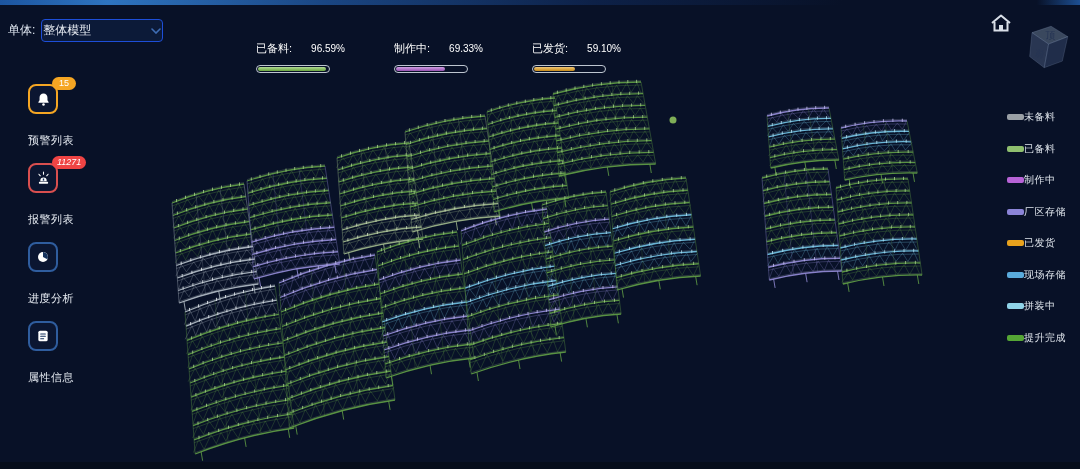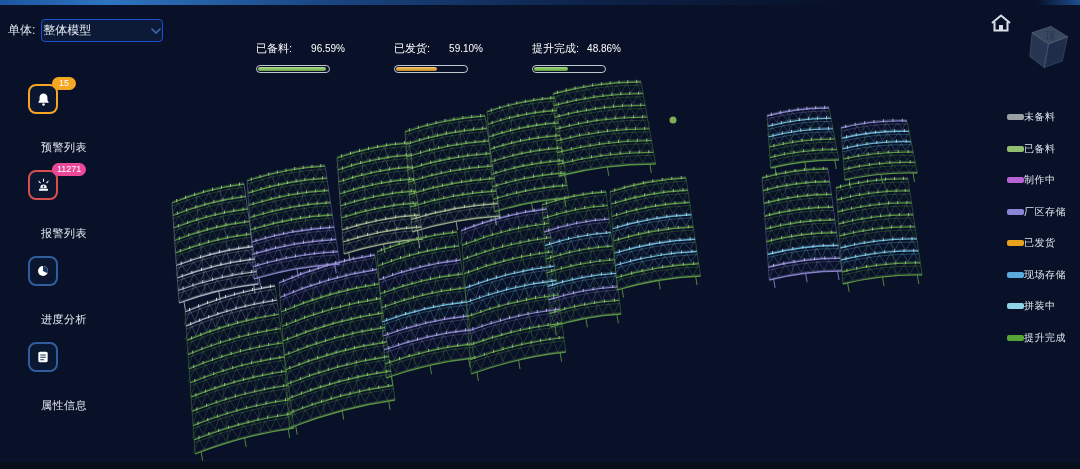--- a/index.html
+++ b/index.html
@@ -39,21 +39,21 @@
   #home-button{position:absolute;left:990px;top:13px;width:22px;height:20px;cursor:pointer;}
   #view-cube{position:absolute;left:1018px;top:18px;width:60px;height:62px;cursor:grab;}
 
   
   #sidebar{position:absolute;left:28px;top:84px;display:flex;flex-direction:column;}
   .sb-item{position:relative;margin-bottom:15px;cursor:pointer;width:72px;}
   .sb-box{width:30px;height:30px;border-radius:8px;border:2px solid #2f5d9e;background:rgba(20,40,80,.25);
     display:flex;align-items:center;justify-content:center;box-sizing:border-box;}
   .sb-badge{position:absolute;left:24px;top:-7px;min-width:14px;padding:1px 5px;border-radius:8px;
     font-size:9px;line-height:11px;color:#fff;text-align:center;}
-  .sb-label{margin-top:26px;font-size:11px;color:#e6ebf2;letter-spacing:.5px;white-space:nowrap;text-align:center;}
+  .sb-label{margin-top:19px;font-size:11px;color:#e6ebf2;letter-spacing:.5px;white-space:nowrap;}
   .sb-item svg[data-icon]{display:none;}
 
   
   #legend{position:absolute;right:14px;top:112px;display:flex;flex-direction:column;gap:21.5px;}
   .lg-item{display:flex;align-items:center;gap:0;height:10px;}
   .lg-swatch{width:17px;height:6px;border-radius:2px;}
   .lg-label{font-size:10px;color:#dfe5ec;letter-spacing:.5px;white-space:nowrap;}
 </style>
 </head>
 <body>
@@ -903,34 +903,34 @@
       <div class="pg-top">
         <span class="pg-label">已备料:</span>
         <span class="pg-value">96.59%</span>
       </div>
       <div class="pg-track">
         <div class="pg-fill" style="width: 96.59%; background-color: rgb(125, 194, 75);"></div>
       </div>
     </div>
       <div class="pg">
       <div class="pg-top">
+        <span class="pg-label">制作中:</span>
+        <span class="pg-value">69.33%</span>
+      </div>
+      <div class="pg-track">
+        <div class="pg-fill" style="width: 69.33%; background-color: rgb(176, 95, 208);"></div>
+      </div>
+    </div>
+      <div class="pg">
+      <div class="pg-top">
         <span class="pg-label">已发货:</span>
         <span class="pg-value">59.10%</span>
       </div>
       <div class="pg-track">
         <div class="pg-fill" style="width: 59.1%; background-color: rgb(232, 162, 29);"></div>
-      </div>
-    </div>
-      <div class="pg">
-      <div class="pg-top">
-        <span class="pg-label">提升完成:</span>
-        <span class="pg-value">48.86%</span>
-      </div>
-      <div class="pg-track">
-        <div class="pg-fill" style="width: 48.86%; background-color: rgb(108, 191, 62);"></div>
       </div>
     </div>
     </div>
 
   <div id="home-button">
     <svg width="22" height="20" viewBox="0 0 22 20">
       <path d="M2 10 L11 2.5 L20 10" stroke="#d9dfe8" stroke-width="2" fill="none" stroke-linejoin="round"></path>
       <path d="M4.5 9 V17.5 H17.5 V9" stroke="#d9dfe8" stroke-width="2" fill="none"></path>
       <rect x="9" y="12" width="4" height="5.5" fill="#d9dfe8"></rect>
     </svg>
@@ -963,21 +963,21 @@
       <div class="sb-box" style="border-color: rgb(217, 79, 79);">
 
         <svg data-icon="siren" width="17" height="17" viewBox="0 0 24 24" style="display: block;">
           <path d="M7.5 15a4.5 4.5 0 0 1 9 0v1h-9z" fill="#ffffff"></path>
           <rect x="5.5" y="16.5" width="13" height="3" rx="1" fill="#ffffff"></rect>
           <path d="M12 3v3 M5.5 6l2 2.2 M18.5 6l-2 2.2" stroke="#ffffff" stroke-width="1.5" stroke-linecap="round" fill="none"></path>
           <rect x="11" y="12" width="2" height="3" fill="#16335e"></rect>
         </svg>
 
       </div>
-      <div class="sb-badge" style="background: #ec4899;">11271</div>
+      <div class="sb-badge" style="background: #ef4444; font-style: italic;">11271</div>
       <div class="sb-label">报警列表</div>
     </div>
       <div class="sb-item">
       <div class="sb-box" style="border-color: rgb(47, 93, 158);">
 
         <svg data-icon="pie" width="16" height="16" viewBox="0 0 24 24" style="display: block;">
           <circle cx="12" cy="12" r="7.5" fill="#ffffff"></circle>
           <path d="M12 12 L12 4.5 A7.5 7.5 0 0 1 18.5 15.5 z" fill="#16335e"></path>
         </svg>
       </div>

